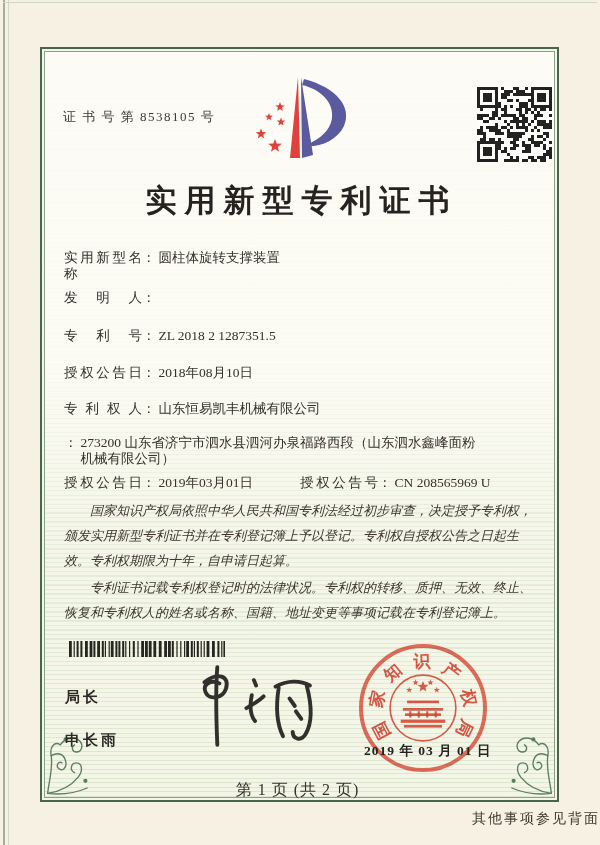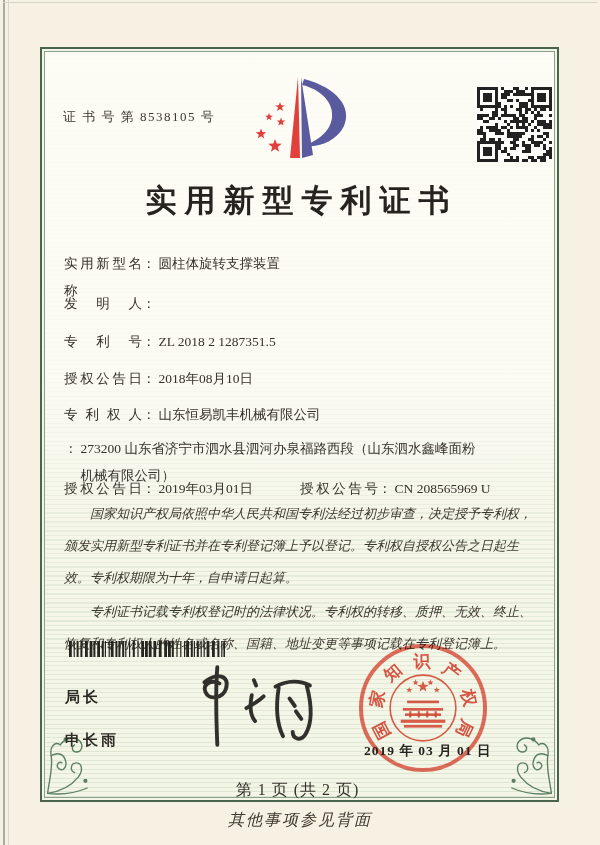--- a/index.html
+++ b/index.html
@@ -29,51 +29,51 @@
   .fl-right{left:483px;top:725px;transform:scaleX(-1);}
 
   .cert-no{position:absolute;left:63px;top:72px;font-size:13px;letter-spacing:1.5px;color:#3d3a33;z-index:3;margin-top:36px;}
 
   .logo{position:absolute;left:238px;top:74px;width:130px;height:102px;z-index:3;}
   .qr{position:absolute;left:477px;top:87px;width:75px;height:75px;background:#fdfdfa;z-index:3;}
 
   .title{position:absolute;left:40px;right:45px;top:180px;text-align:center;
     font-size:31px;font-weight:700;letter-spacing:8px;text-indent:8px;color:#262220;z-index:3;}
 
-  .frow{position:absolute;left:64px;display:flex;font-size:13.5px;line-height:27px;color:#35312b;z-index:3;}
+  .frow{position:absolute;left:64px;display:flex;font-size:13.5px;line-height:16px;color:#35312b;z-index:3;}
   .flabel{display:inline-block;width:78px;text-align:justify;text-align-last:justify;}
   .fcolon{display:inline-block;margin-right:3px;}
   .fval{width:402px;}
   .r1{top:250px}.r2{top:290px}.r3{top:328px}.r4{top:365px}.r5{top:401px}.r6{top:435px}
   .r7a{top:475px}.r7b{top:475px;left:300px}
 
   .paras{position:absolute;left:64px;top:498px;width:476px;z-index:3;
-    font-size:13px;line-height:32px;color:#3b362e;font-style:italic;}
+    font-size:13px;line-height:25px;color:#3b362e;font-style:italic;}
   .paras p{margin:0 0 2px 0;text-indent:2em;}
 
   .barcode{position:absolute;left:69px;top:641px;width:156px;height:16px;z-index:3;}
 
   .director{position:absolute;left:65px;top:688px;z-index:3;
     font-family:"Liberation Sans","DejaVu Sans",sans-serif;font-weight:600;
     font-size:15px;letter-spacing:3px;color:#2e2b27;}
   .director div{margin-bottom:24px;}
   .signature{position:absolute;left:185px;top:662px;width:140px;height:88px;z-index:4;}
 
   .seal{position:absolute;left:359px;top:644px;width:120px;height:120px;border-radius:50%;
     border:4px solid rgba(226,80,64,.82);z-index:3;mix-blend-mode:multiply;}
   .seal-char{position:absolute;width:20px;height:20px;line-height:20px;text-align:center;
     font-size:17px;font-weight:700;color:rgba(224,76,60,.92);}
   .seal-emblem{position:absolute;left:25px;top:25px;width:70px;height:70px;}
   .seal-date{position:absolute;left:364px;top:742px;font-size:13.5px;font-weight:700;
     letter-spacing:1px;color:#262420;z-index:5;}
 
   .page-no{position:absolute;left:40px;right:45px;top:780px;text-align:center;
     font-size:16px;letter-spacing:1px;color:#35312b;z-index:3;}
-  .back-note{position:absolute;left:0;right:0;top:810px;text-align:center;
-    font-size:16px;font-style:italic;letter-spacing:2px;color:#3d3930;}
+  .back-note{position:absolute;left:0;right:0;top:810px;text-align:right;
+    font-size:14px;letter-spacing:2px;color:#3d3930;}
 </style>
 </head>
 <body>
 
 <div class="edge-left-a"></div>
 <div class="edge-left-b"></div>
 <div class="edge-top"></div>
 
 <div class="frame">
   <div class="frame-inner"></div>

